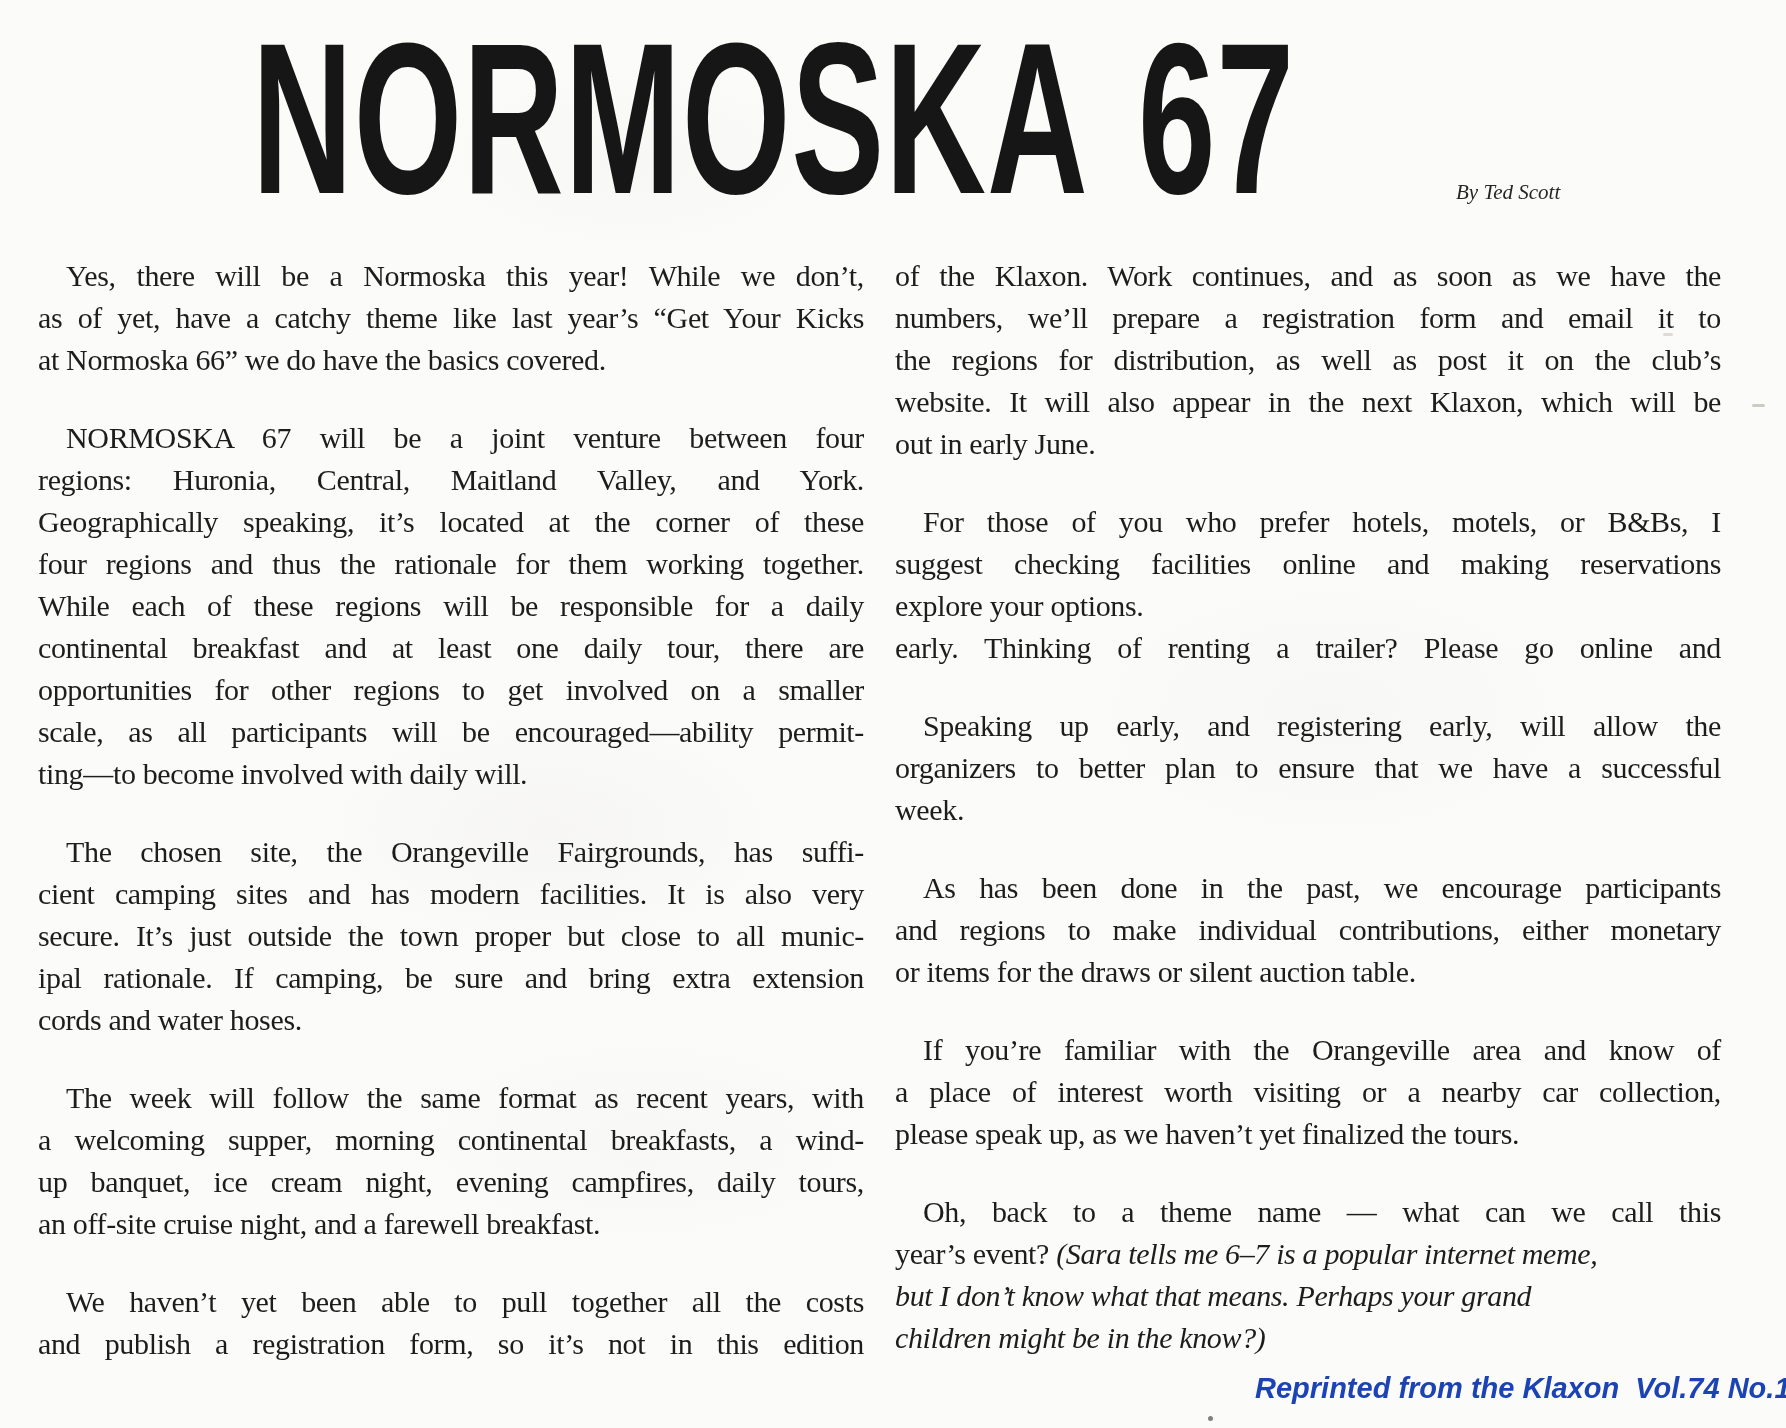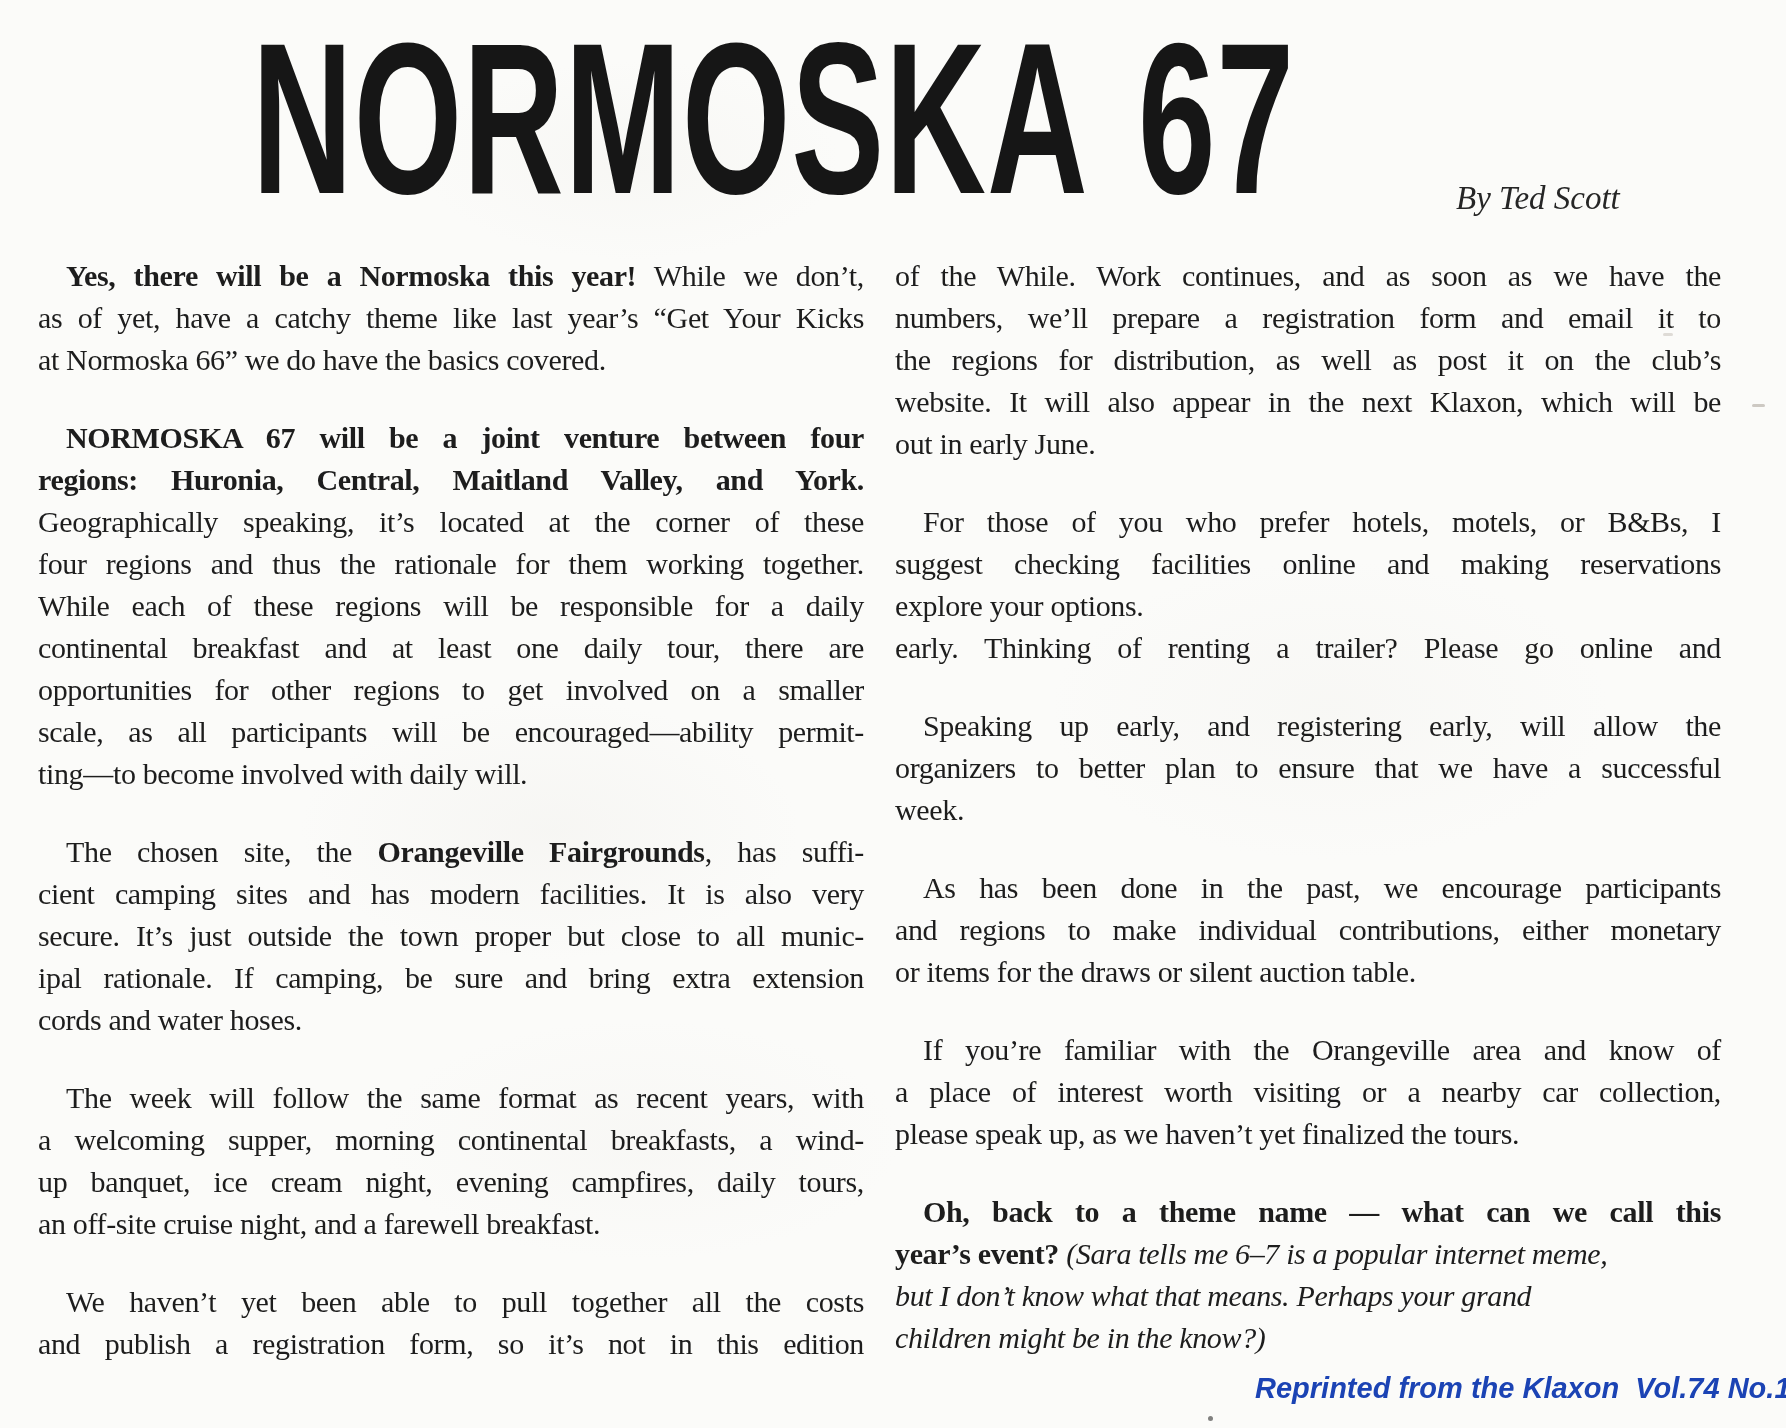--- a/index.html
+++ b/index.html
@@ -29,42 +29,42 @@
     letter-spacing:1px;
     word-spacing:16px;
     color:#161616;
     transform:scale(.93,1.44);
     transform-origin:0 0;
   }
   .byline{
     position:absolute;left:1456px;top:180px;
     font-family:"Liberation Serif", serif;
     font-style:italic;
-    font-size:33px;color:#262626;white-space:nowrap;
+    font-size:21px;color:#262626;white-space:nowrap;
   }
 
   .col{
     position:absolute;top:255px;
     font-size:30px;line-height:42px;
     letter-spacing:-0.35px;
   }
   .col.left{left:38px;width:826px;}
   .col.right{left:895px;width:826px;}
   .para{margin:0 0 36px 0;}
   .para:last-child{margin-bottom:0;}
   .line{
     white-space:nowrap;
     text-align:left;
   }
   .line.j{
     text-align:justify;
     text-align-last:justify;
   }
   .line.ind{text-indent:28px;}
-  .b{font-weight:bold;}
+  .b{font-weight:normal;}
   .i{font-style:italic;}
 
   .footer{
     position:absolute;left:1255px;top:1372px;
     font-family:"Liberation Sans", sans-serif;
     font-style:italic;font-weight:700;
     font-size:29px;white-space:nowrap;
   }
 
   .artifact{position:absolute;pointer-events:none;}
@@ -118,21 +118,21 @@
         <div class="line j"><span>up banquet, ice cream night, evening campfires, daily tours,</span></div>
         <div class="line"><span>an off-site cruise night, and a farewell breakfast.</span></div>
       </div>
       <div class="para">
         <div class="line j ind"><span>We haven’t yet been able to pull together all the costs</span></div>
         <div class="line j"><span>and publish a registration form, so it’s not in this edition</span></div>
       </div>
     </div>
   <div class="col right" id="col-right">
       <div class="para">
-        <div class="line j"><span>of the While. Work continues, and as soon as we have the</span></div>
+        <div class="line j"><span>of the Klaxon. Work continues, and as soon as we have the</span></div>
         <div class="line j"><span>numbers, we’ll prepare a registration form and email it to</span></div>
         <div class="line j"><span>the regions for distribution, as well as post it on the club’s</span></div>
         <div class="line j"><span>website. It will also appear in the next Klaxon, which will be</span></div>
         <div class="line"><span>out in early June.</span></div>
       </div>
       <div class="para">
         <div class="line j ind"><span>For those of you who prefer hotels, motels, or B&amp;Bs, I</span></div>
         <div class="line j"><span>suggest checking facilities online and making reservations</span></div>
         <div class="line"><span>explore your options.</span></div>
         <div class="line j"><span>early. Thinking of renting a trailer? Please go online and</span></div>

